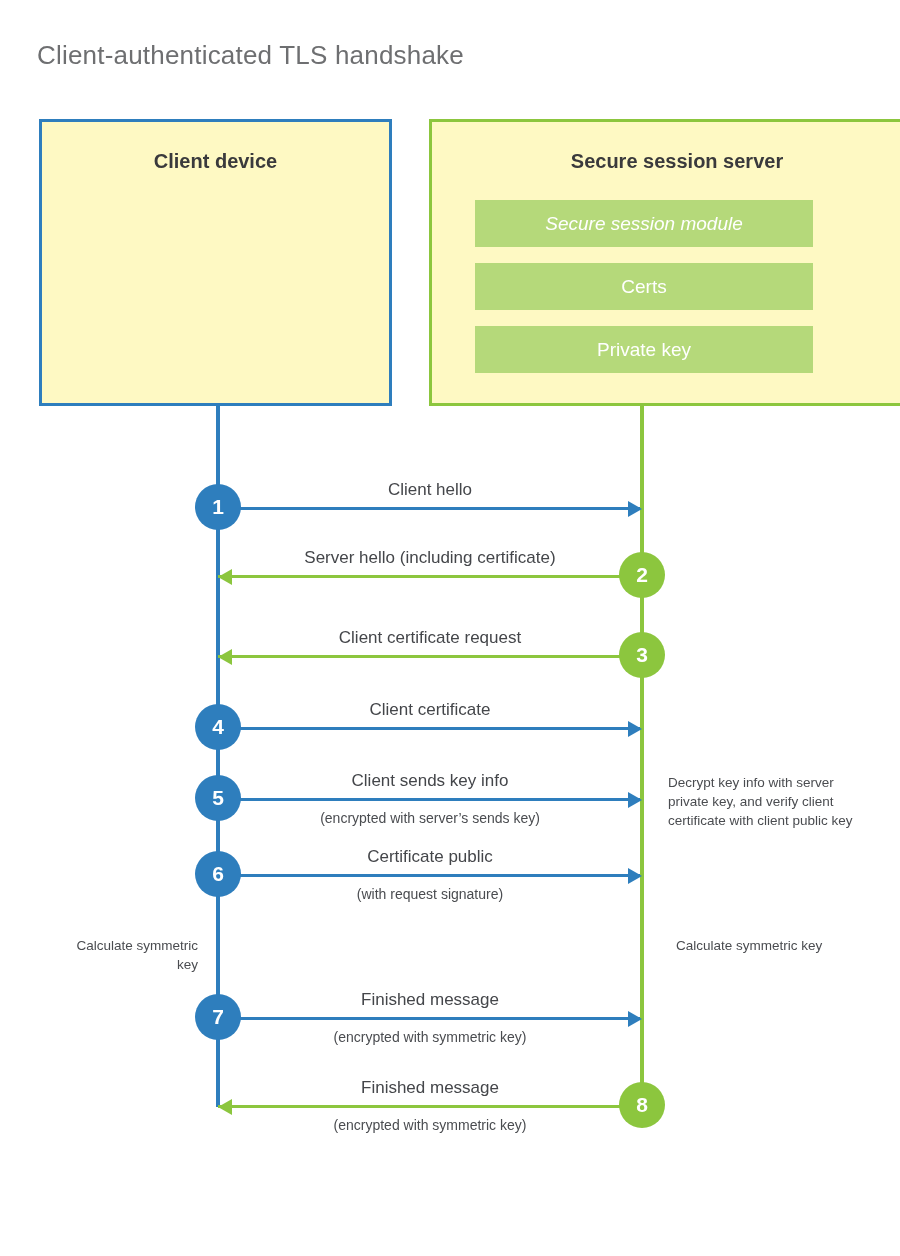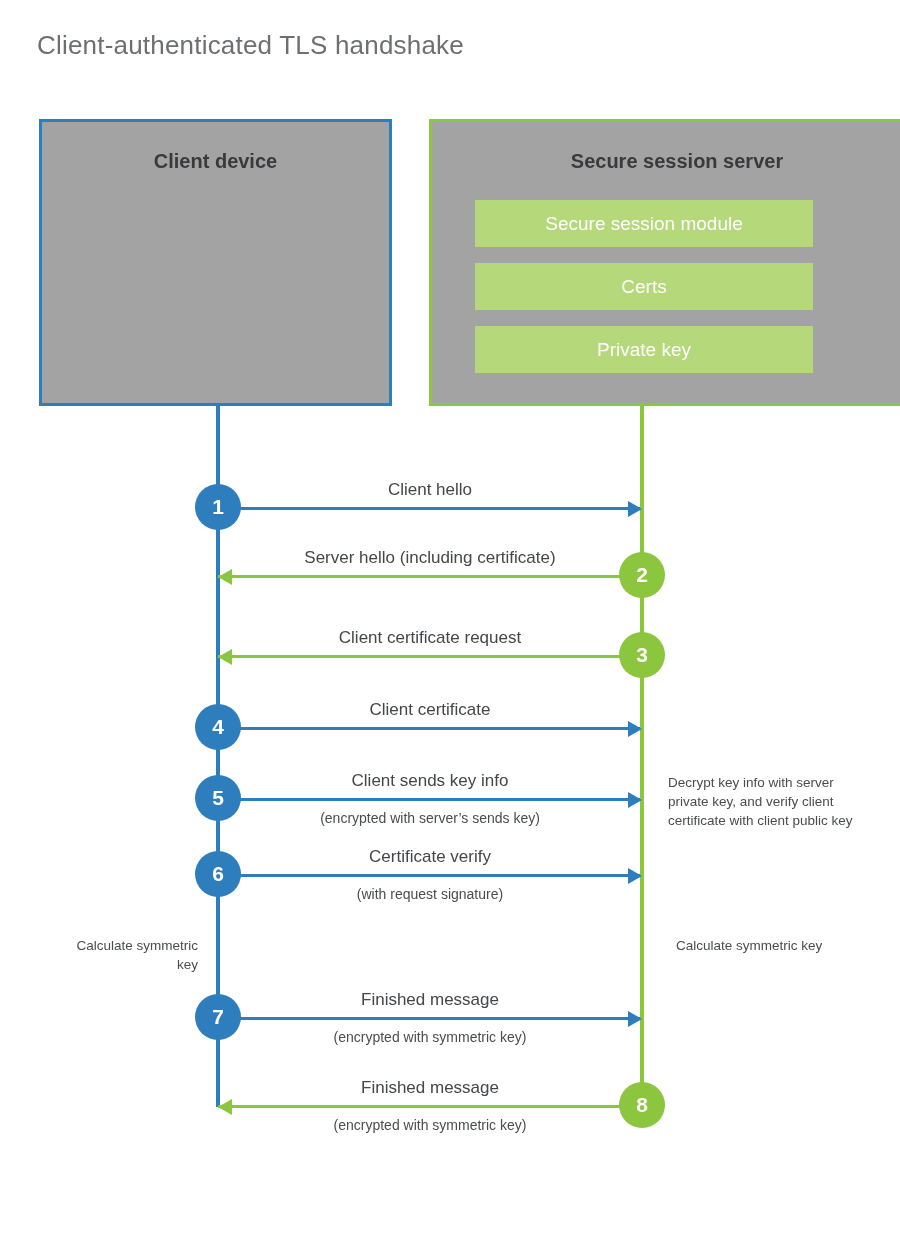--- a/index.html
+++ b/index.html
@@ -2,47 +2,47 @@
 <html><head>
 <meta charset="utf-8">
 <style>
   html,body{margin:0;padding:0;}
   body{
     width:900px;height:1256px;background:#ffffff;position:relative;
     font-family:"Liberation Sans", sans-serif;
     -webkit-font-smoothing:antialiased;
   }
   #page-title{
-    position:absolute;left:37px;top:30px;
+    position:absolute;left:37px;top:40px;
     font-size:26px;font-weight:300;color:#6e6f71;letter-spacing:.2px;
     white-space:nowrap;
   }
 
   
-  .party-box{position:absolute;background:#a3a3a3;box-sizing:border-box;}
+  .party-box{position:absolute;background:#fef9c3;box-sizing:border-box;}
   #client-box{left:39px;top:119px;width:353px;height:287px;border:3px solid #2e7ebd;}
   #server-box{left:429px;top:119px;width:496px;height:287px;border:3px solid #8cc63e;}
   .party-title{
     position:absolute;left:0;right:0;top:28px;text-align:center;
     font-size:20px;font-weight:bold;color:#3a3a3c;
   }
 
   #client-app{
     position:absolute;left:39px;top:78px;width:275px;height:172px;
     background:#5e9bd5;border:1px dotted #cfd8e3;box-sizing:border-box;
     display:flex;align-items:center;justify-content:center;text-align:center;
     color:#ffffff;font-size:20px;font-weight:300;line-height:1.35;
   }
 
   .server-slot{
     position:absolute;left:43px;width:338px;height:47px;background:#b5d97a;
     display:flex;align-items:center;justify-content:center;
     color:#ffffff;font-size:19px;font-weight:300;
   }
-  #server-slot-0{top:78px;}
+  #server-slot-0{top:78px;font-style:italic;}
   #server-slot-1{top:141px;}
   #server-slot-2{top:204px;}
 
   
   .lifeline{position:absolute;width:4px;}
   #client-lifeline{left:216px;top:405px;height:702px;background:#2e7ebd;}
   #server-lifeline{left:640px;top:405px;height:702px;background:#8cc63e;}
 
   
   .step{position:absolute;left:0;width:900px;height:0;}
@@ -127,21 +127,21 @@
 
 <div class="step arrow-right" style="top: 798px;">
   <div class="step-label" style="top:-27px">Client sends key info</div>
   <div class="arrow-line" style="top:0px"></div>
   <div class="arrow-head" style="top:-6px"></div>
   <div class="step-sublabel" style="top:12px">(encrypted with server’s sends key)</div>
   <div class="step-badge badge-client" style="top:-23px">5</div>
 </div>
 
 <div class="step arrow-right" style="top: 874px;">
-  <div class="step-label" style="top:-27px">Certificate verify</div>
+  <div class="step-label" style="top:-27px">Certificate public</div>
   <div class="arrow-line" style="top:0px"></div>
   <div class="arrow-head" style="top:-6px"></div>
   <div class="step-sublabel" style="top:12px">(with request signature)</div>
   <div class="step-badge badge-client" style="top:-23px">6</div>
 </div>
 
 <div class="step arrow-right" style="top: 1017px;">
   <div class="step-label" style="top:-27px">Finished message</div>
   <div class="arrow-line" style="top:0px"></div>
   <div class="arrow-head" style="top:-6px"></div>

